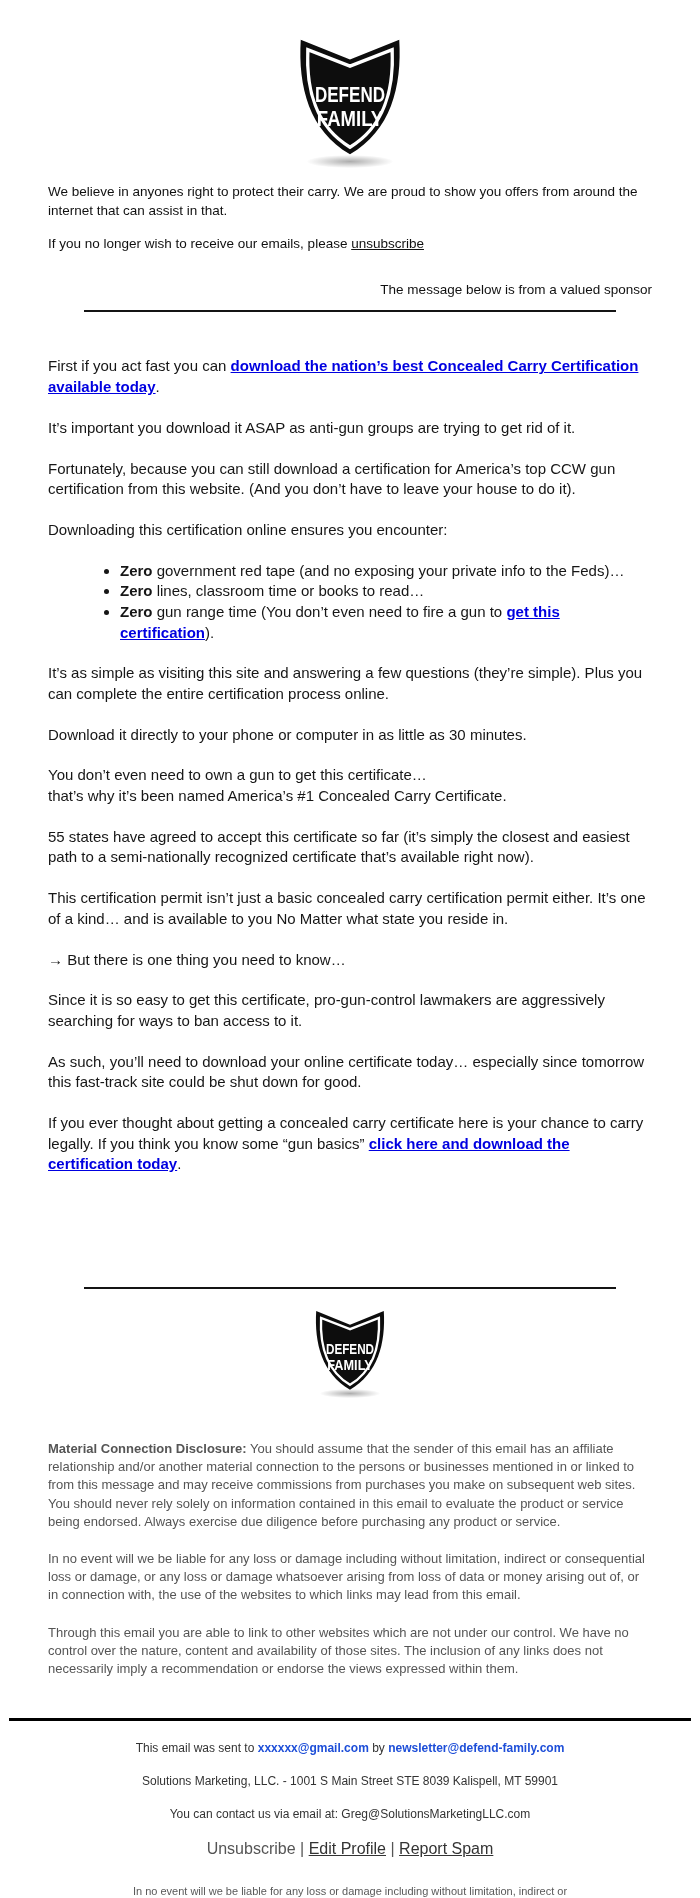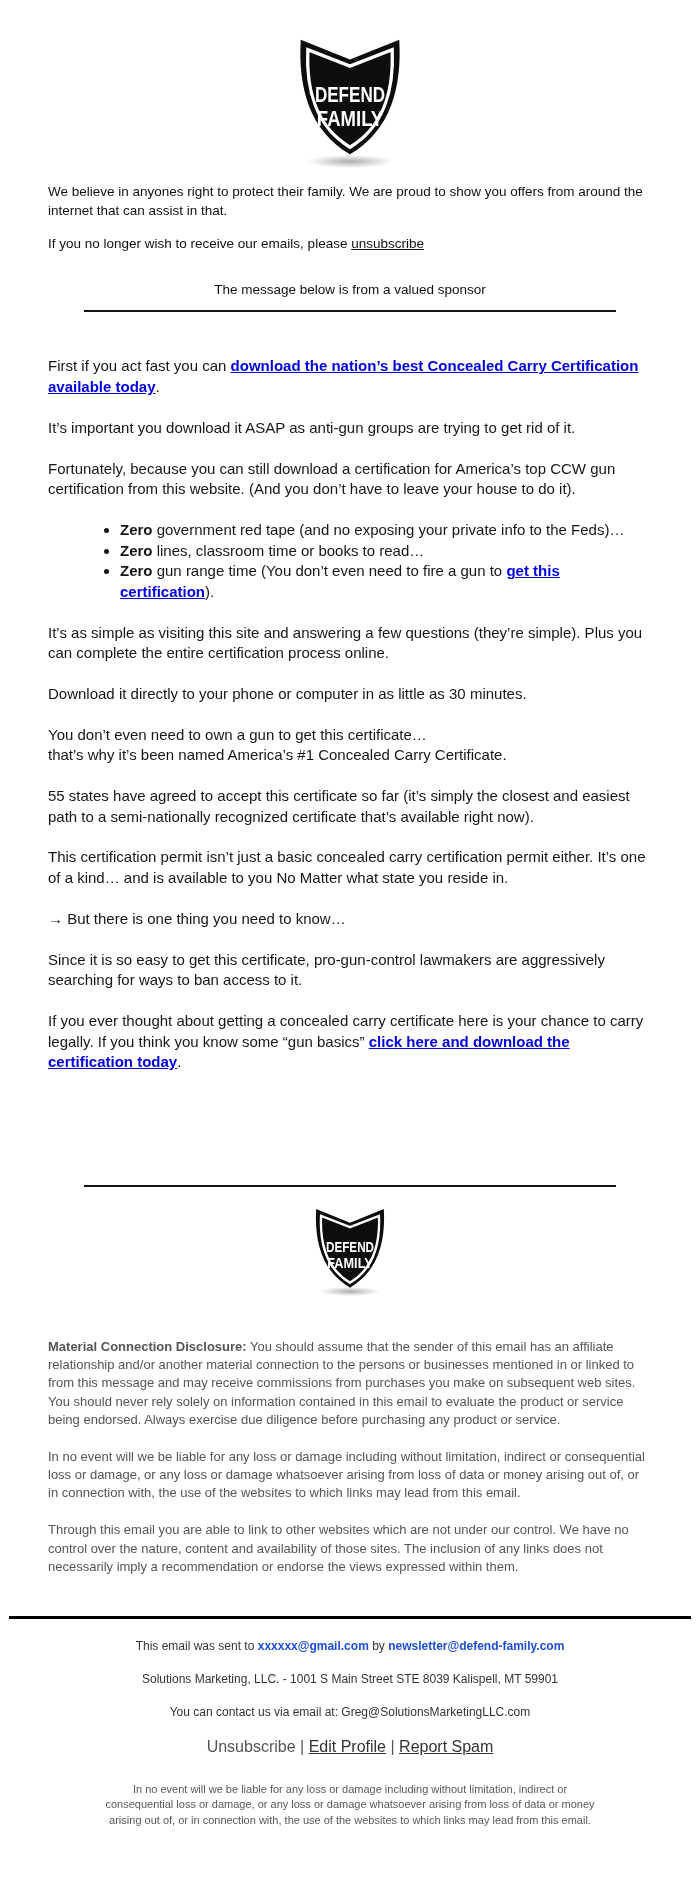--- a/index.html
+++ b/index.html
@@ -22,21 +22,21 @@
     background: radial-gradient(ellipse at center, rgba(0,0,0,0.32) 0%, rgba(0,0,0,0.10) 48%, rgba(0,0,0,0) 72%);
   }
   .logo-shadow.big { width: 86px; height: 13px; }
   .logo-shadow.small { width: 60px; height: 9px; }
   .shield-text { font-family: "Liberation Sans", sans-serif; font-weight: bold; fill: #ffffff; }
 
   
   .content { padding: 0 48px; }
   .intro-p { font-size: 13.5px; line-height: 1.42; margin-top: 14px; color: #111; }
   .intro-p .u-link { color: #111; text-decoration: underline; cursor: pointer; }
-  .sponsor-note { text-align: center; font-size: 13.5px; color: #111; margin-top: 29px; }
+  .sponsor-note { text-align: right; font-size: 13.5px; color: #111; margin-top: 29px; }
 
   
   .divider {
     height: 2px; background: #141414; width: 532px; margin: 13px auto 0;
     box-shadow: 0 7px 8px -1px rgba(0,0,0,0.42);
   }
   .divider.second { margin-top: 112px; }
 
   
   .bodycopy { margin-top: 44px; font-size: 15px; line-height: 1.38; color: #161616; }
@@ -77,35 +77,36 @@
       <path d="M60 27 L8 6 C 5 56 17 102 60 127 C 103 102 115 56 112 6 Z" fill="#0d0d0d"></path>
       <path d="M60 34 L15.5 16.5 C 13.5 58 24 98 60 119.5 C 96 98 106.5 58 104.5 16.5 Z" fill="none" stroke="#ffffff" stroke-width="3.6"></path>
       <text class="shield-text" x="60" y="72" font-size="23" text-anchor="middle" textLength="74" lengthAdjust="spacingAndGlyphs">DEFEND</text>
       <text class="shield-text" x="60" y="97" font-size="23" text-anchor="middle" textLength="70" lengthAdjust="spacingAndGlyphs">FAMILY</text>
     </svg>
     <div class="logo-shadow big"></div>
   </div>
 
   <div class="content">
 
-    <p class="intro-p">We believe in anyones right to protect their family. We are proud to show you offers from around the internet that can assist in that.</p>
+    <p class="intro-p">We believe in anyones right to protect their carry. We are proud to show you offers from around the internet that can assist in that.</p>
     <p class="intro-p"><span>If you no longer wish to receive our emails, please</span><span> </span><span class="u-link">unsubscribe</span></p>
 
     <p class="sponsor-note">The message below is from a valued sponsor</p>
   </div>
 
   <div class="divider"></div>
 
   <div class="content bodycopy">
     <p><span>First if you act fast you can </span><span class="link">download the nation’s best Concealed Carry Certification available today</span><span>.</span></p>
 
     <p>It’s important you download it ASAP as anti-gun groups are trying to get rid of it.</p>
 
     <p>Fortunately, because you can still download a certification for America’s top CCW gun certification from this website. (And you don’t have to leave your house to do it).</p>
 
+    <p>Downloading this certification online ensures you encounter:</p>
 
     <ul class="benefits">
       <li><b>Zero</b><span> government red tape (and no exposing your private info to the Feds)…</span></li>
       <li><b>Zero</b><span> lines, classroom time or books to read…</span></li>
       <li><b>Zero</b><span> gun range time (You don’t even need to fire a gun to </span><span class="link">get this certification</span><span>).</span></li>
     </ul>
 
     <p>It’s as simple as visiting this site and answering a few questions (they’re simple). Plus you can complete the entire certification process online.</p>
 
     <p>Download it directly to your phone or computer in as little as 30 minutes.</p>
@@ -113,20 +114,21 @@
     <p><span>You don’t even need to own a gun to get this certificate…</span><br><span>that’s why it’s been named America’s #1 Concealed Carry Certificate.</span></p>
 
     <p>55 states have agreed to accept this certificate so far (it’s simply the closest and easiest path to a semi-nationally recognized certificate that’s available right now).</p>
 
     <p>This certification permit isn’t just a basic concealed carry certification permit either. It’s one of a kind… and is available to you No Matter what state you reside in.</p>
 
     <p>→ But there is one thing you need to know…</p>
 
     <p>Since it is so easy to get this certificate, pro-gun-control lawmakers are aggressively searching for ways to ban access to it.</p>
 
+    <p>As such, you’ll need to download your online certificate today… especially since tomorrow this fast-track site could be shut down for good.</p>
 
     <p><span>If you ever thought about getting a concealed carry certificate here is your chance to carry legally. If you think you know some “gun basics” </span><span class="link">click here and download the certification today</span><span>.</span></p>
   </div>
 
   <div class="divider second"></div>
 
   <div class="logo-wrap" style="padding-top:18px;">
     <svg viewBox="0 0 120 132" width="78" height="86" aria-hidden="true">
       <path d="M60 27 L8 6 C 5 56 17 102 60 127 C 103 102 115 56 112 6 Z" fill="#0d0d0d"></path>
       <path d="M60 34 L15.5 16.5 C 13.5 58 24 98 60 119.5 C 96 98 106.5 58 104.5 16.5 Z" fill="none" stroke="#ffffff" stroke-width="3.6"></path>

